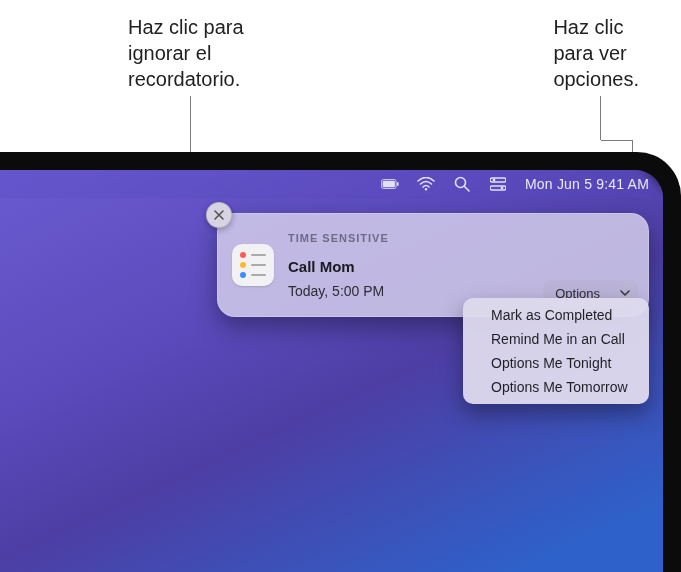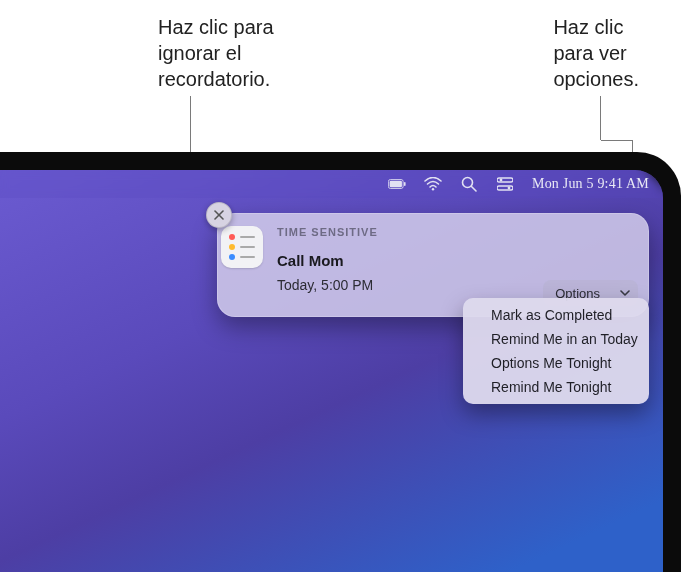--- a/index.html
+++ b/index.html
@@ -1,21 +1,21 @@
 <!DOCTYPE html>
 <html><head>
 <meta charset="utf-8">
 <style>
   * { box-sizing: border-box; margin: 0; padding: 0; }
   html, body { width: 681px; height: 572px; overflow: hidden; font-family: -apple-system, "Helvetica Neue", Arial, sans-serif; background: #fff; }
   .stage { position: relative; width: 681px; height: 572px; }
 
   
   .callout { position: absolute; font-size: 20px; color: #222; line-height: 1.3; }
-  .callout.left  { left: 128px; top: 14px; text-align: left; margin-left: 30px; }
+  .callout.left  { left: 128px; top: 14px; text-align: left; }
   .callout.right { right: 42px;  top: 14px; text-align: left; }
 
   
   .leader { position: absolute; background: #7a7a7a; }
   .leader.l-v1 { left: 190px; top: 96px; width: 1px; height: 48px; }
   .leader.l-h1 { left: 190px; top: 144px; width: 1px; height: 44px; }   
   .leader.l-v2 { left: 190px; top: 188px; width: 1px; height: 42px; }
   .leader.r-v1 { right: 80px; top: 96px; width: 1px; height: 44px; }
   .leader.r-h1 { right: 48px; top: 140px; width: 32px; height: 1px; }
   .leader.r-v2 { right: 48px; top: 140px; width: 1px; height: 155px; }
@@ -41,33 +41,33 @@
     height: 28px;
     display: flex; align-items: center; justify-content: flex-end;
     gap: 18px;
     padding: 0 14px 0 0;
     color: #e9e9f5;
     font-size: 14px;
     background: rgba(88, 72, 190, 0.25);
     backdrop-filter: blur(4px);
   }
   .menu-icon { display: inline-flex; align-items: center; justify-content: center; width: 18px; height: 18px; opacity: 0.95; }
-  .menu-text { font-weight: 500; letter-spacing: 0.2px; font-family: Liberation Serif, serif; }
+  .menu-text { font-weight: 500; letter-spacing: 0.2px; }
 
   
   .notification {
     position: absolute;
     top: 43px; right: 14px;
     width: 432px; height: 104px;
     background: rgba(210, 204, 234, 0.85);
     border: 1px solid rgba(255,255,255,0.2);
     border-radius: 18px;
     box-shadow: 0 10px 24px rgba(0,0,0,0.35);
-    display: flex; align-items: flex-start;
-    padding: 12px 3px;
+    display: flex; align-items: center;
+    padding: 12px 14px;
   }
   .close-btn {
     position: absolute; left: -12px; top: -12px;
     width: 26px; height: 26px; border-radius: 50%;
     background: #d7d3e2;
     border: 1px solid rgba(0,0,0,0.12);
     box-shadow: 0 2px 6px rgba(0,0,0,0.3);
     display: flex; align-items: center; justify-content: center;
     font-size: 14px; color: #444;
     cursor: pointer;
@@ -200,20 +200,20 @@
         <div class="options-btn">
           <span>Options</span>
           <svg width="10" height="8" viewBox="0 0 10 8">
               <path d="M1 2 L5 6 L9 2" fill="none" stroke="#3a3a44" stroke-width="1.6" stroke-linecap="round" stroke-linejoin="round"></path>
             </svg>
         </div>
       </div>
 
       <div class="dropdown">
         <div class="dropdown-item">Mark as Completed</div>
-        <div class="dropdown-item">Remind Me in an Today</div>
+        <div class="dropdown-item">Remind Me in an Call</div>
         <div class="dropdown-item">Options Me Tonight</div>
-        <div class="dropdown-item">Remind Me Tonight</div>
+        <div class="dropdown-item">Options Me Tomorrow</div>
       </div>
 
     </div>
   </div>
 </div>
 
 </body></html>

